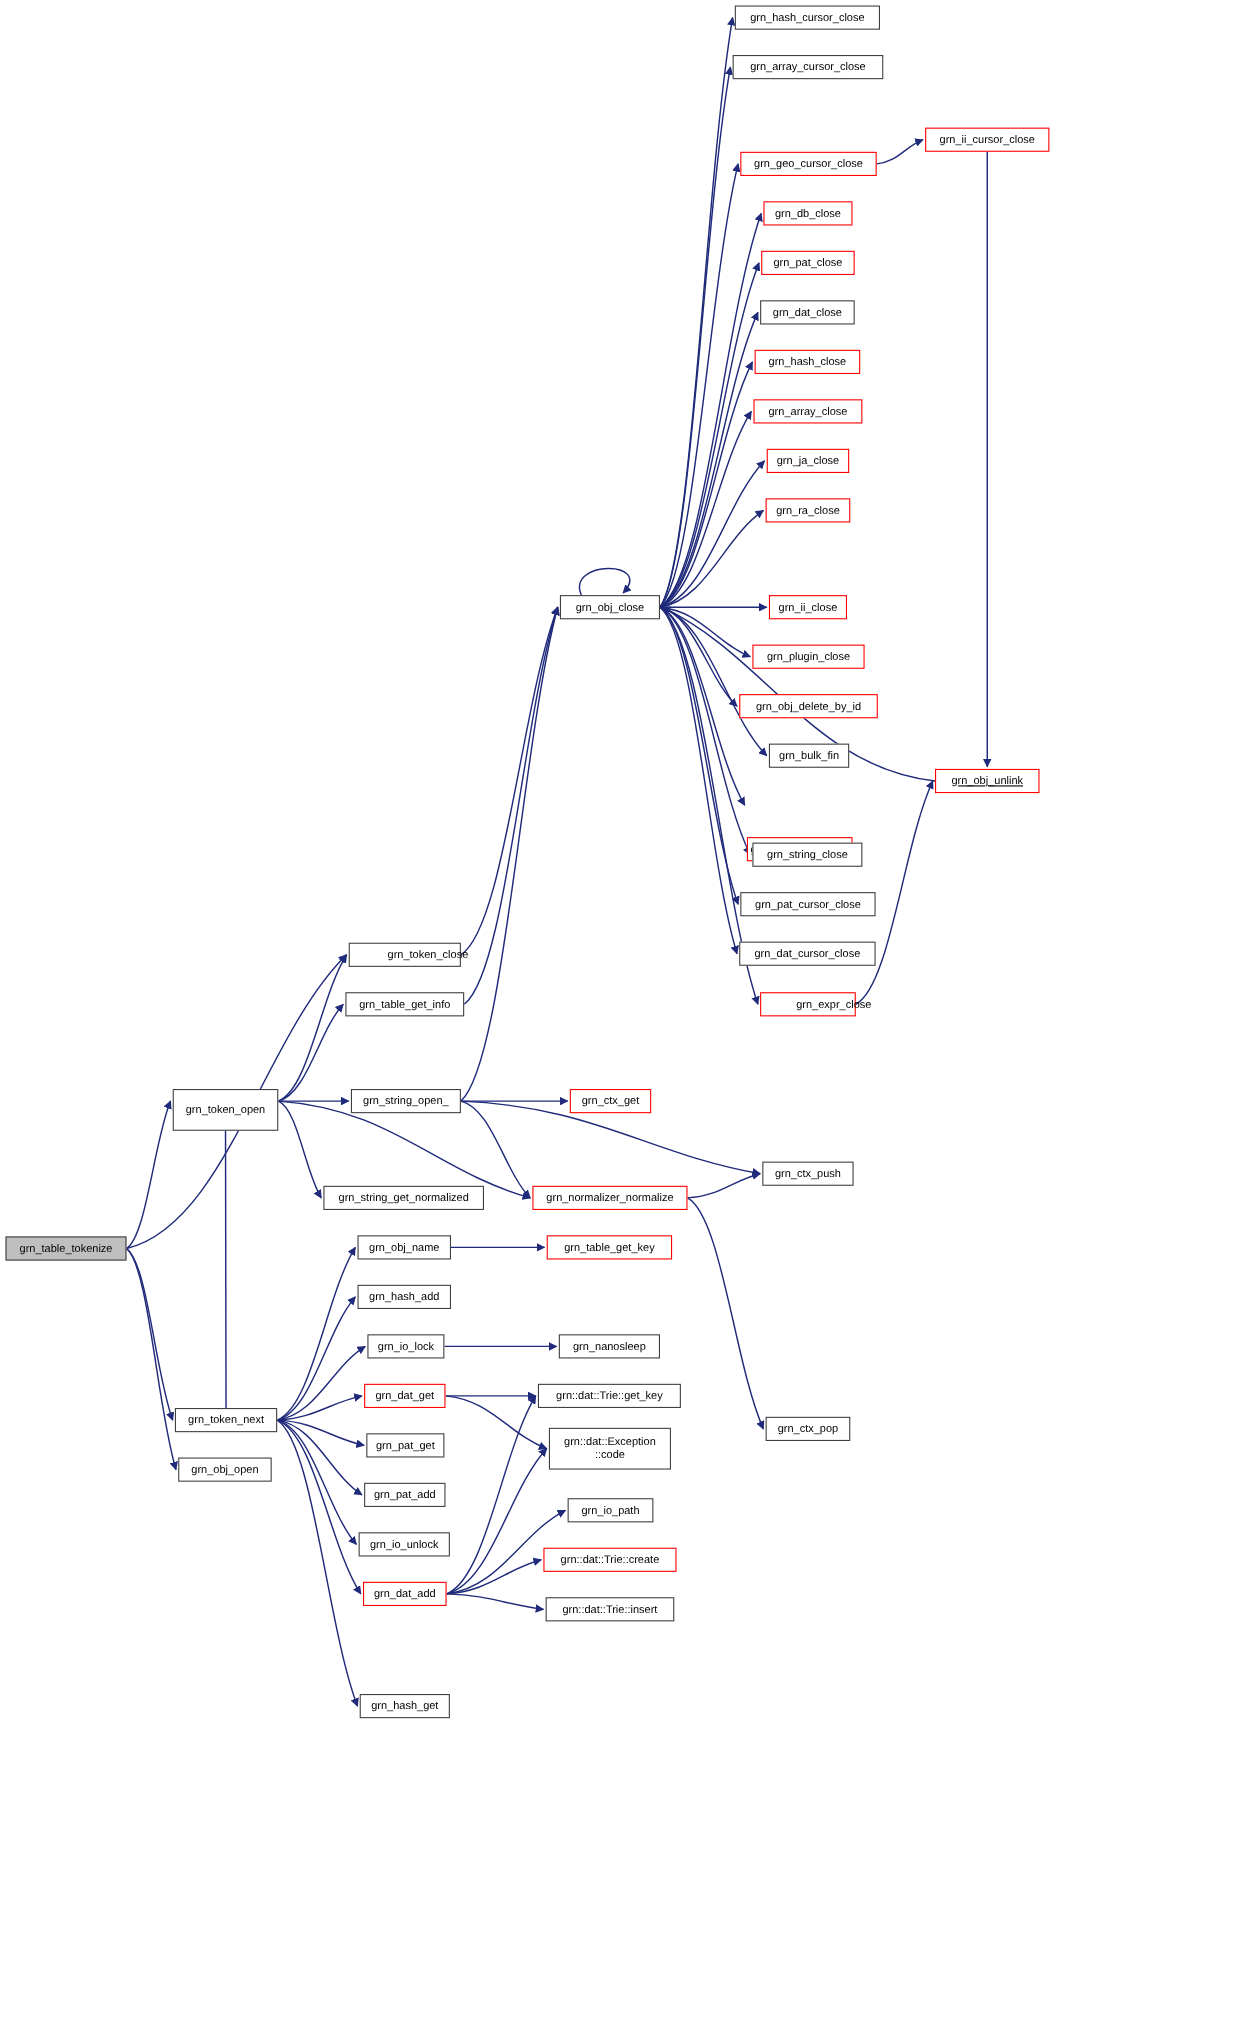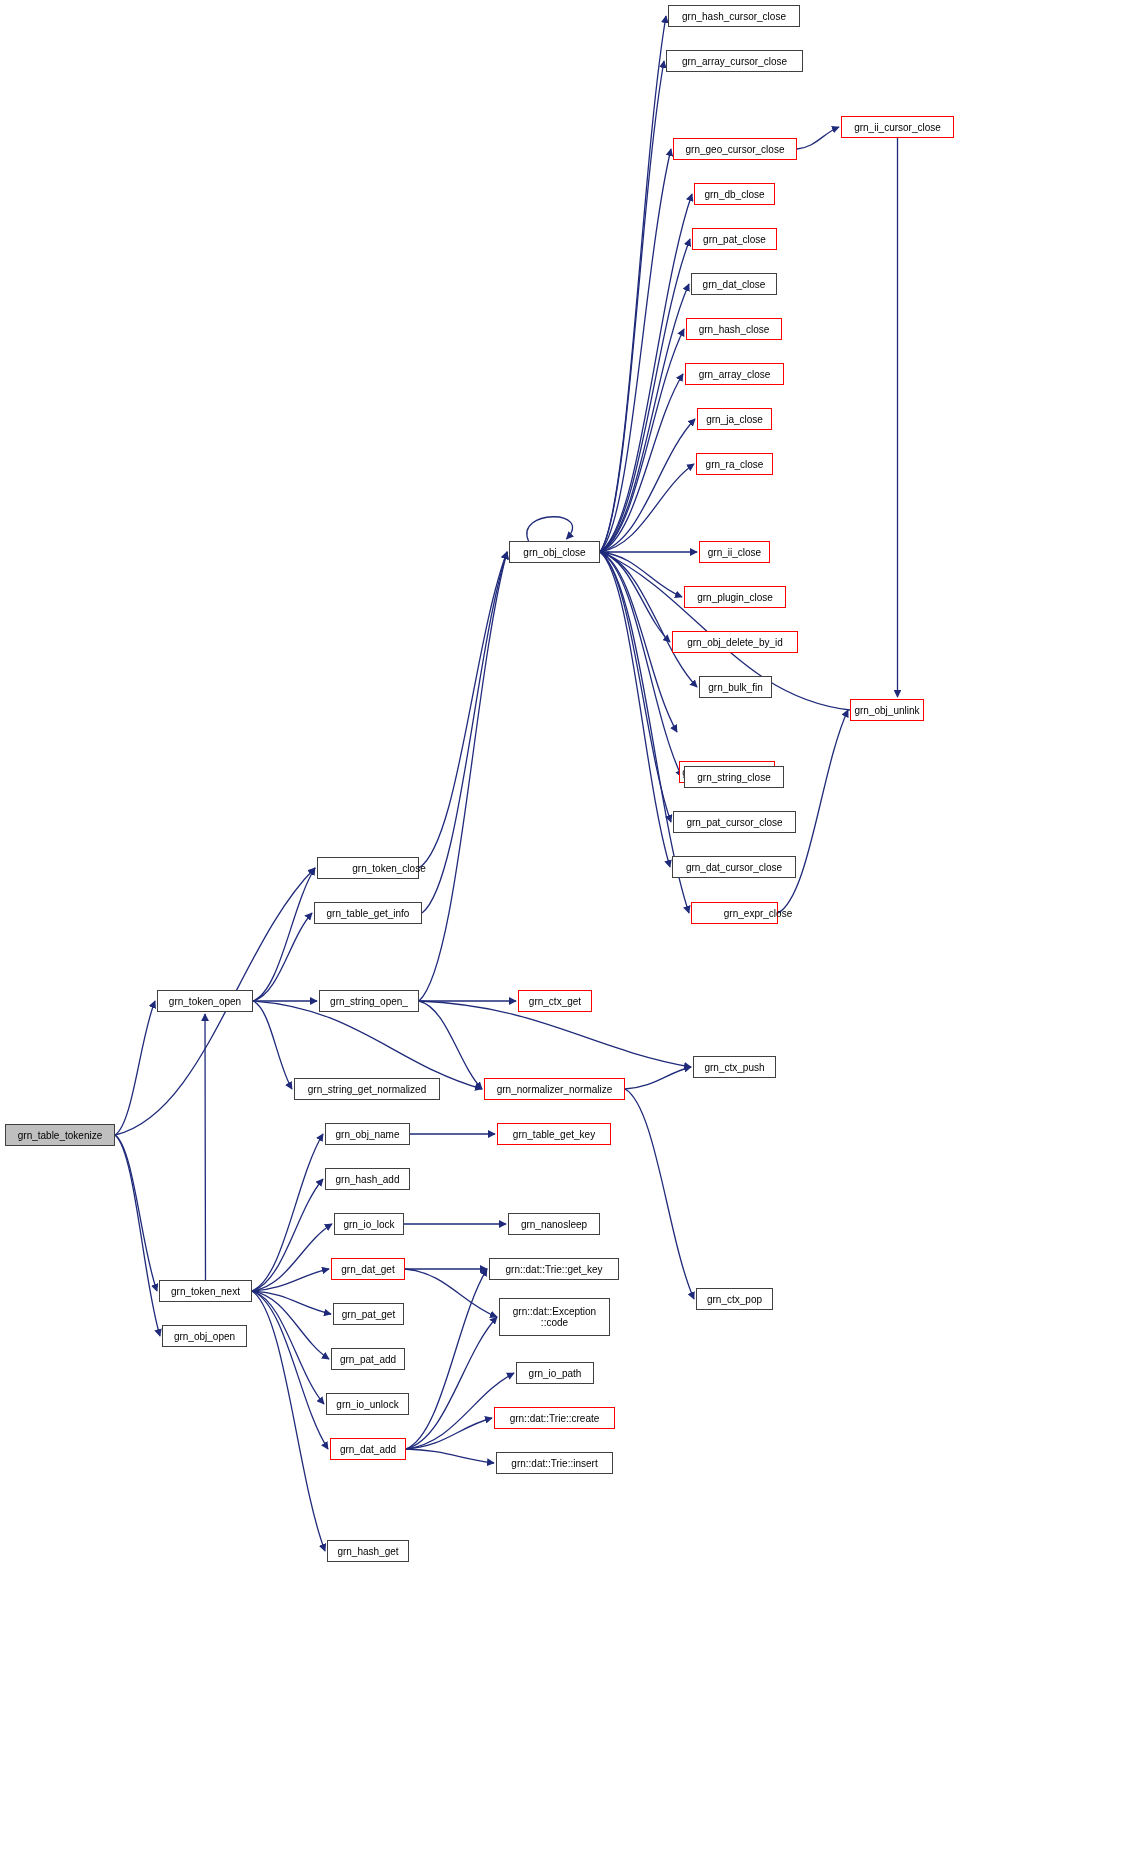--- a/index.html
+++ b/index.html
@@ -112,29 +112,29 @@
     <div class="node" style="left: 691px; top: 273px; width: 86px; height: 22px;">grn_dat_close</div>
     <div class="node red" style="left: 686px; top: 318px; width: 96px; height: 22px;">grn_hash_close</div>
     <div class="node red" style="left: 685px; top: 363px; width: 99px; height: 22px;">grn_array_close</div>
     <div class="node red" style="left: 697px; top: 408px; width: 75px; height: 22px;">grn_ja_close</div>
     <div class="node red" style="left: 696px; top: 453px; width: 77px; height: 22px;">grn_ra_close</div>
     <div class="node" style="left: 509px; top: 541px; width: 91px; height: 22px;">grn_obj_close</div>
     <div class="node red" style="left: 699px; top: 541px; width: 71px; height: 22px;">grn_ii_close</div>
     <div class="node red" style="left: 684px; top: 586px; width: 102px; height: 22px;">grn_plugin_close</div>
     <div class="node red" style="left: 672px; top: 631px; width: 126px; height: 22px;">grn_obj_delete_by_id</div>
     <div class="node" style="left: 699px; top: 676px; width: 73px; height: 22px;">grn_bulk_fin</div>
-    <div class="node red" style="left: 850px; top: 699px; width: 74px; height: 22px;">grn_obj_unlink</div>
+    <div class="node red" style="left: 850px; top: 699px; width: 95px; height: 22px; text-decoration: underline;">grn_obj_unlink</div>
     <div class="node red" style="left: 679px; top: 721px; width: 96px; height: 22px; margin-top: 40px;">grn_snip_close_real</div>
     <div class="node" style="left: 684px; top: 766px; width: 100px; height: 22px;">grn_string_close</div>
     <div class="node" style="left: 673px; top: 811px; width: 123px; height: 22px;">grn_pat_cursor_close</div>
     <div class="node" style="left: 672px; top: 856px; width: 124px; height: 22px;">grn_dat_cursor_close</div>
     <div class="node" style="left: 317px; top: 857px; width: 102px; height: 22px; padding-left: 42px;">grn_token_close</div>
     <div class="node" style="left: 314px; top: 902px; width: 108px; height: 22px;">grn_table_get_info</div>
     <div class="node red" style="left: 691px; top: 902px; width: 87px; height: 22px; padding-left: 47px;">grn_expr_close</div>
-    <div class="node" style="left: 157px; top: 990px; width: 96px; height: 22px;">grn_token_open</div>
+    <div class="node" style="left: 157px; top: 990px; width: 96px; height: 38px;">grn_token_open</div>
     <div class="node" style="left: 319px; top: 990px; width: 100px; height: 22px;">grn_string_open_</div>
     <div class="node red" style="left: 518px; top: 990px; width: 74px; height: 22px;">grn_ctx_get</div>
     <div class="node" style="left: 693px; top: 1056px; width: 83px; height: 22px;">grn_ctx_push</div>
     <div class="node" style="left: 294px; top: 1078px; width: 146px; height: 22px;">grn_string_get_normalized</div>
     <div class="node red" style="left: 484px; top: 1078px; width: 141px; height: 22px;">grn_normalizer_normalize</div>
     <div class="node" style="left: 325px; top: 1123px; width: 85px; height: 22px;">grn_obj_name</div>
     <div class="node red" style="left: 497px; top: 1123px; width: 114px; height: 22px;">grn_table_get_key</div>
     <div class="node" style="left: 325px; top: 1168px; width: 85px; height: 22px;">grn_hash_add</div>
     <div class="node" style="left: 334px; top: 1213px; width: 70px; height: 22px;">grn_io_lock</div>
     <div class="node" style="left: 508px; top: 1213px; width: 92px; height: 22px;">grn_nanosleep</div>

